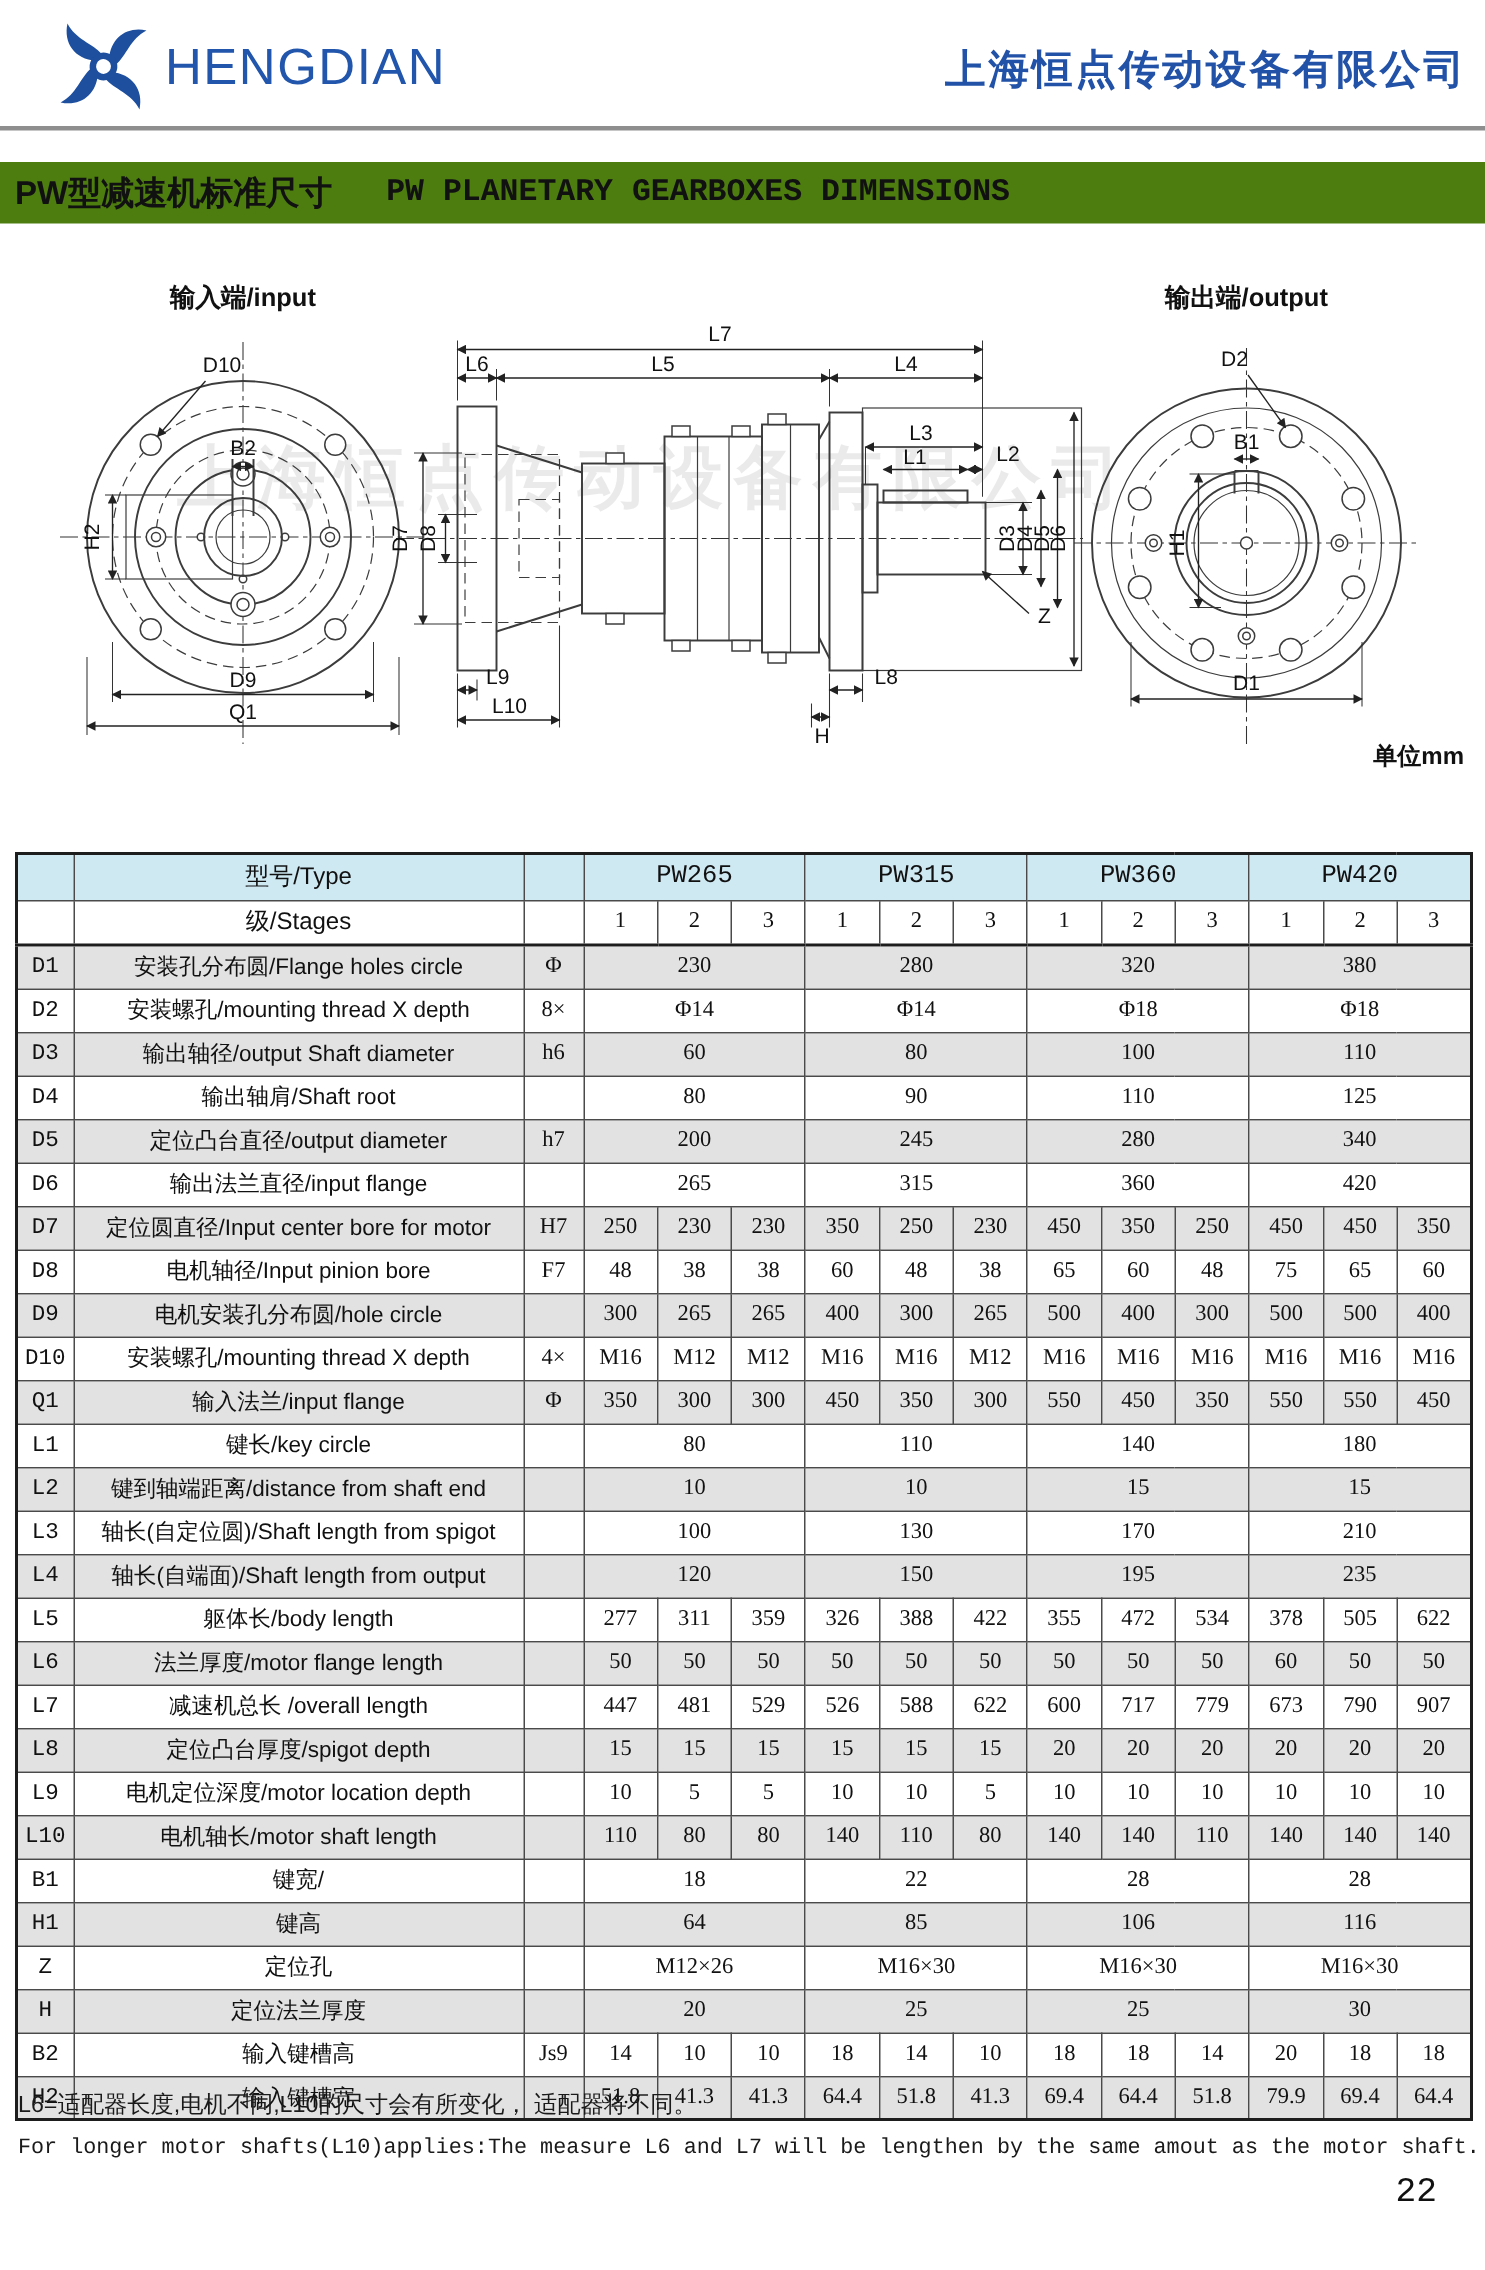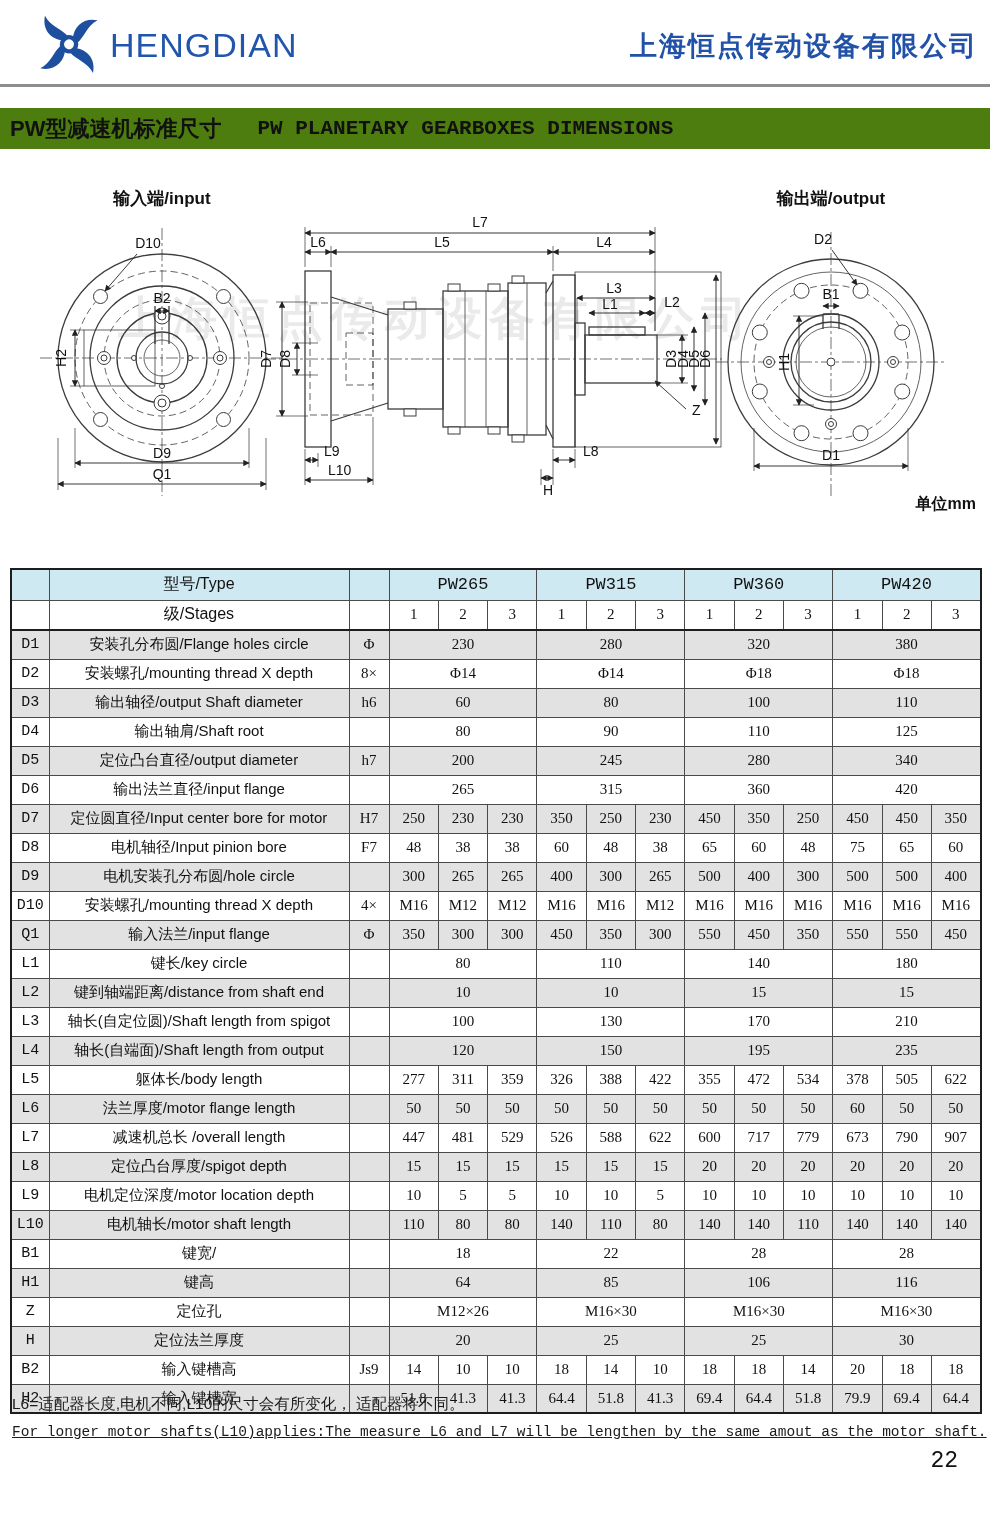--- a/index.html
+++ b/index.html
@@ -64,21 +64,21 @@
   table.dims thead tr.type-row th.type-head,
   table.dims thead tr.stages-row th.stages-head { font-size:16px; font-family:"Liberation Sans",sans-serif; }
   tr.gray td { background:#e2e2e2; }
   tr.white td { background:#ffffff; }
   td.row-key { font-size:15px; font-family:"Liberation Mono", monospace; }
   td.row-desc { text-align:left; padding-left:7px; font-size:13.5px;
     font-family:"Liberation Sans", sans-serif; }
   td.row-sym { font-size:13px; }
   
   .notes { position:absolute; top:1390px; left:12px; font-size:15.5px; line-height:1.85; color:#1a1a1a; }
-  .notes .note-en { font-family:"Liberation Mono", monospace; font-size:14.5px;text-decoration:underline; }
+  .notes .note-en { font-family:"Liberation Mono", monospace; font-size:14.5px; }
   .page-num { position:absolute; top:1448px; right:32px; font-size:23px;
     font-family:"Liberation Mono", monospace; }
 </style>
 </head>
 <body>
 
 <div class="page-header">
   <div class="logo-wrap">
     <svg width="66" height="66" viewBox="0 0 100 100">
       <g transform="translate(50,52) rotate(18)" fill="#1d4f9e">

